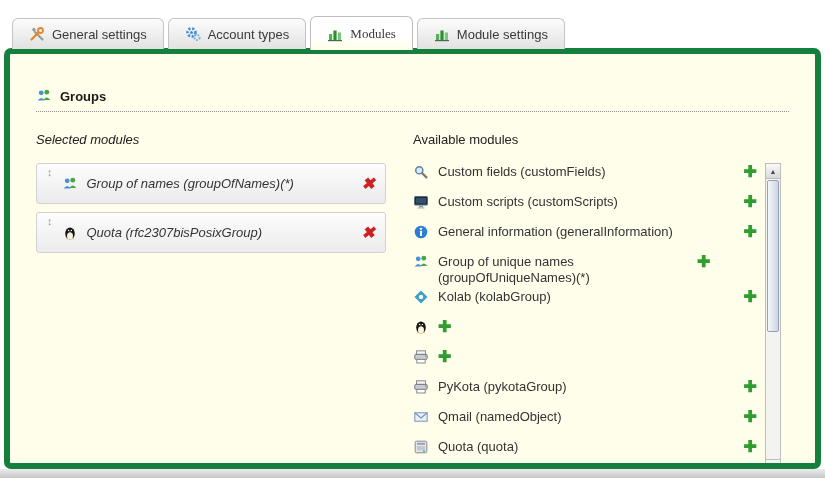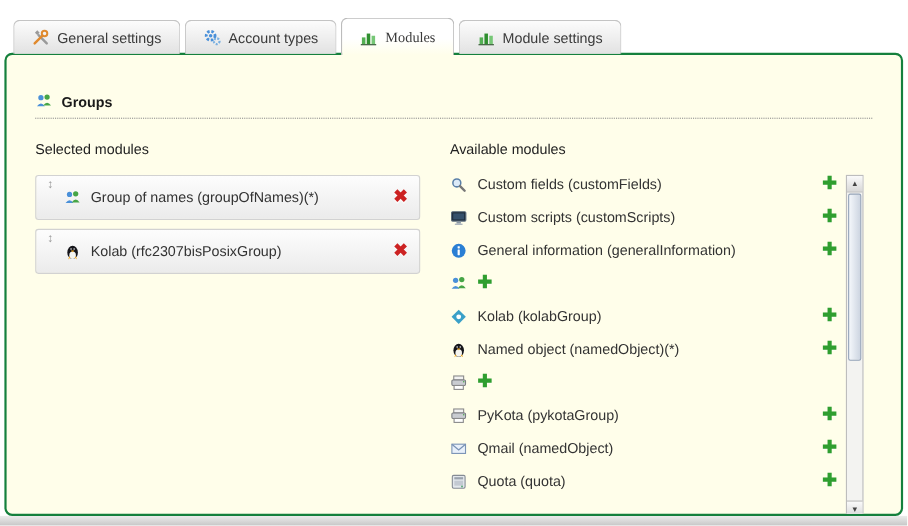--- a/index.html
+++ b/index.html
@@ -12,30 +12,30 @@
             display:flex; align-items:flex-end; gap:4px; z-index:3; }
   .tab { display:flex; align-items:center; gap:7px; padding:7px 16px;
          background:linear-gradient(#fcfcfc,#e2e2e2); border:1px solid #c4c4c4; border-bottom:none;
          border-radius:6px 6px 0 0; color:#3a3a3a; cursor:pointer; white-space:nowrap;justify-content:center; }
   .tab.active { background:linear-gradient(#ffffff 55%, #fffeea); padding-top:9px; padding-bottom:8px;
                 margin-bottom:-1px; position:relative; z-index:4; border-color:#bcbcbc;font-family:Liberation Serif, serif; }
   .ticon { display:inline-flex; width:16px; height:16px; }
 
   
   .content { position:absolute; top:48px; left:4px; right:4px; bottom:9px;
-             background:#fffeea; border:2px solid #15803d; border-radius:7px; z-index:2; overflow:hidden; }
+             background:#fffeea; border:6px solid #15803d; border-radius:7px; z-index:2; overflow:hidden; }
   .footer { position:absolute; left:0; right:0; bottom:0; height:9px;
             background:linear-gradient(#ececec,#c6c6c6); z-index:1; }
 
   .groups-heading { display:flex; align-items:center; gap:8px; margin:34px 26px 0 26px;
                     padding-bottom:7px; border-bottom:1px dotted #8f8f8f;
                     font-weight:bold; color:#1a1a1a; }
 
   .cols { display:flex; margin:20px 20px 0 26px; }
-  .col-left { width:377px; flex-shrink:0; }
+  .col-left { width:377px; flex-shrink:0;font-style:italic; }
   .col-right { flex:1; }
   .col-title { margin-bottom:16px; color:#222; }
 
   
   .sel-row { width:350px; height:41px; display:flex; align-items:center; gap:9px; padding:0 10px;
              background:linear-gradient(#fdfdfd,#ebebeb); border:1px solid #d2d2d2; border-radius:3px;
              margin-bottom:8px; }
   .drag { color:#9a9a9a; font-size:11px; align-self:flex-start; margin-top:3px; cursor:grab; line-height:1; }
   .micon { display:inline-flex; width:16px; height:16px; flex-shrink:0; }
   .sel-label { flex:1; color:#333; }
@@ -152,21 +152,21 @@
             <svg width="16" height="16" viewBox="0 0 16 16">
               <ellipse cx="8" cy="8.5" rx="4.8" ry="6" fill="#15151a"></ellipse>
               <ellipse cx="8" cy="11" rx="3" ry="3.4" fill="#f5f5f0"></ellipse>
               <circle cx="6.6" cy="5.4" r="0.7" fill="#fff"></circle>
               <circle cx="9.4" cy="5.4" r="0.7" fill="#fff"></circle>
               <path d="M6.4 6.8 L9.6 6.8 L8 8.4 Z" fill="#f2a71b"></path>
               <path d="M4 14.8 L6.2 13.2 L5 12.2 Z" fill="#f2a71b"></path>
               <path d="M12 14.8 L9.8 13.2 L11 12.2 Z" fill="#f2a71b"></path>
             </svg>
           </span>
-          <span class="sel-label">Kolab (rfc2307bisPosixGroup)</span>
+          <span class="sel-label">Quota (rfc2307bisPosixGroup)</span>
           <span class="del">✖</span>
         </div>
       </div>
 
       <div class="col-right">
         <div class="col-title">Available modules</div>
 
         <div class="avail-area">
           <div class="avail-list">
 
@@ -208,20 +208,21 @@
 
             <div class="av-row">
               <span class="micon">
                 <svg width="16" height="16" viewBox="0 0 16 16">
                   <circle cx="5.2" cy="4.8" r="2.4" fill="#4a90d9"></circle>
                   <path d="M1.6 12.6 Q5.2 7.4 8.8 12.6 Z" fill="#4a90d9"></path>
                   <circle cx="10.8" cy="4.2" r="2.4" fill="#46a546"></circle>
                   <path d="M7.2 12 Q10.8 6.8 14.4 12 Z" fill="#46a546"></path>
                 </svg>
               </span>
+              <span class="av-label" style="max-width:250px;">Group of unique names (groupOfUniqueNames)(*)</span>
               <span class="add">✚</span>
             </div>
 
             <div class="av-row">
               <span class="micon">
                 <svg width="16" height="16" viewBox="0 0 16 16">
                   <path d="M8 1.5 L14.5 8 L8 14.5 L1.5 8 Z" fill="#3aa0c8"></path>
                   <circle cx="8" cy="8" r="2.2" fill="#fff"></circle>
                 </svg>
               </span>
@@ -234,21 +235,20 @@
                 <svg width="16" height="16" viewBox="0 0 16 16">
                   <ellipse cx="8" cy="8.5" rx="4.8" ry="6" fill="#15151a"></ellipse>
                   <ellipse cx="8" cy="11" rx="3" ry="3.4" fill="#f5f5f0"></ellipse>
                   <circle cx="6.6" cy="5.4" r="0.7" fill="#fff"></circle>
                   <circle cx="9.4" cy="5.4" r="0.7" fill="#fff"></circle>
                   <path d="M6.4 6.8 L9.6 6.8 L8 8.4 Z" fill="#f2a71b"></path>
                   <path d="M4 14.8 L6.2 13.2 L5 12.2 Z" fill="#f2a71b"></path>
                   <path d="M12 14.8 L9.8 13.2 L11 12.2 Z" fill="#f2a71b"></path>
                 </svg>
               </span>
-              <span class="av-label">Named object (namedObject)(*)</span>
               <span class="add">✚</span>
             </div>
 
             <div class="av-row">
               <span class="micon">
                 <svg width="16" height="16" viewBox="0 0 16 16">
                   <rect x="3.5" y="1.8" width="9" height="3.6" fill="#f2f2f2" stroke="#8a8a8a"></rect>
                   <rect x="1.8" y="5.4" width="12.4" height="5" rx="1" fill="#c9ccd1" stroke="#7a7d82"></rect>
                   <rect x="3.8" y="10.4" width="8.4" height="3.6" fill="#fff" stroke="#8a8a8a"></rect>
                   <circle cx="12.6" cy="7" r="0.7" fill="#46a546"></circle>

